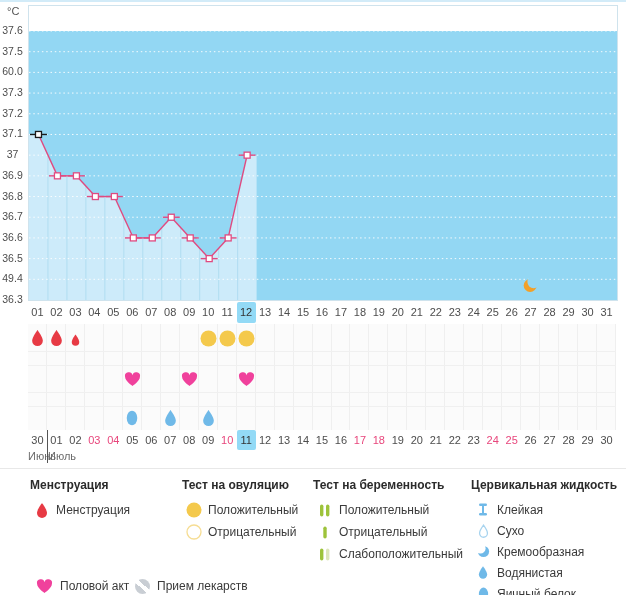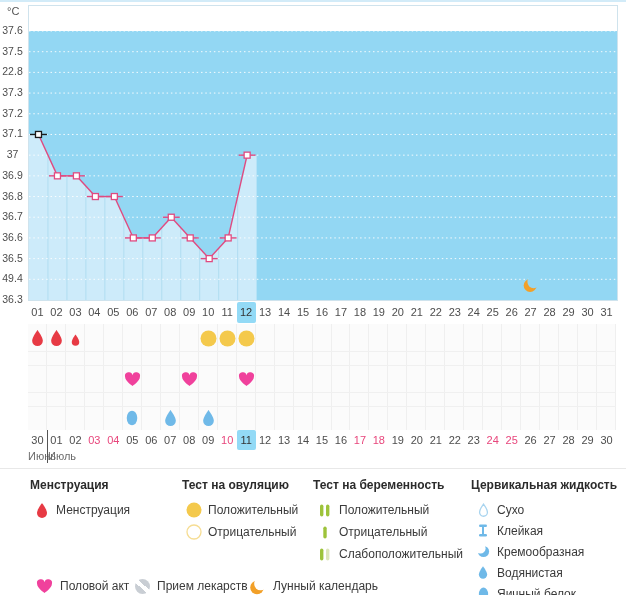--- a/index.html
+++ b/index.html
@@ -41,21 +41,21 @@
 </style>
 </head>
 <body>
 
 <div class="page">
 
   <div class="unit">°C</div>
   <div id="yaxis">
       <div class="ytick" style="left: 0px; top: 22px;">37.6</div>
       <div class="ytick" style="left: 0px; top: 42.6923px;">37.5</div>
-      <div class="ytick" style="left: 0px; top: 63.3846px;">22.8</div>
+      <div class="ytick" style="left: 0px; top: 63.3846px;">60.0</div>
       <div class="ytick" style="left: 0px; top: 84.0769px;">37.3</div>
       <div class="ytick" style="left: 0px; top: 104.769px;">37.2</div>
       <div class="ytick" style="left: 0px; top: 125.462px;">37.1</div>
       <div class="ytick" style="left: 0px; top: 146.154px;">37</div>
       <div class="ytick" style="left: 0px; top: 166.846px;">36.9</div>
       <div class="ytick" style="left: 0px; top: 187.538px;">36.8</div>
       <div class="ytick" style="left: 0px; top: 208.231px;">36.7</div>
       <div class="ytick" style="left: 0px; top: 228.923px;">36.6</div>
       <div class="ytick" style="left: 0px; top: 249.615px;">36.5</div>
       <div class="ytick" style="left: 0px; top: 270.308px;">49.4</div>
@@ -311,35 +311,35 @@
           </svg>
       </span>
       <span>Слабоположительный</span>
     </div>
   </div>
 
   <div class="legend-col" style="left:471px; top:476px">
     <div class="legend-title">Цервикальная жидкость</div>
     <div class="legend-item compact">
       <span class="ic">
-        <svg width="11" height="14" viewBox="0 0 12 15">
-            <path d="M6 1C6 1 1.7 6.8 1.7 10a4.3 4.3 0 0 0 8.6 0C10.3 6.8 6 1 6 1Z" fill="none" stroke="#a8d4ef" stroke-width="1.4"></path>
-          </svg>
-      </span>
-      <span>Сухо</span>
-    </div>
-    <div class="legend-item compact">
-      <span class="ic">
         <svg width="12" height="13" viewBox="0 0 12 13">
             <rect x="2" y="0.5" width="8" height="2.4" rx="1.2" fill="#6fb9e8"></rect>
             <rect x="5" y="1.5" width="2" height="10" fill="#6fb9e8"></rect>
             <rect x="2" y="10.1" width="8" height="2.4" rx="1.2" fill="#6fb9e8"></rect>
           </svg>
       </span>
       <span>Клейкая</span>
+    </div>
+    <div class="legend-item compact">
+      <span class="ic">
+        <svg width="11" height="14" viewBox="0 0 12 15">
+            <path d="M6 1C6 1 1.7 6.8 1.7 10a4.3 4.3 0 0 0 8.6 0C10.3 6.8 6 1 6 1Z" fill="none" stroke="#a8d4ef" stroke-width="1.4"></path>
+          </svg>
+      </span>
+      <span>Сухо</span>
     </div>
     <div class="legend-item compact">
       <span class="ic">
         <svg width="13" height="13" viewBox="0 0 13 13">
             <circle cx="6.5" cy="6.5" r="5.6" fill="#6fb9e8"></circle>
             <circle cx="3.4" cy="3.4" r="5.2" fill="#ffffff"></circle>
           </svg>
       </span>
       <span>Кремообразная</span>
     </div>
@@ -368,23 +368,14 @@
     <span>Прием лекарств</span>
   </div>
   <div class="legend-inline" style="left:36px; top:574px">
     <span class="ic">
       <svg width="17" height="15" viewBox="0 0 16 14">
           <path d="M8 13C8 13 1 8.6 1 4.4A3.4 3.4 0 0 1 8 3A3.4 3.4 0 0 1 15 4.4C15 8.6 8 13 8 13Z" fill="#f0419c"></path>
         </svg>
     </span>
     <span>Половой акт</span>
   </div>
-  <div class="legend-inline" style="left:250px; top:574px">
-    <span class="ic">
-      <svg width="16" height="17" viewBox="0 0 16 17">
-          <circle cx="7" cy="9.5" r="6.8" fill="#f2a028"></circle>
-          <circle cx="10.6" cy="5.9" r="6.4" fill="#ffffff"></circle>
-        </svg>
-    </span>
-    <span>Лунный календарь</span>
-  </div>
 
 </div>
 
 </body></html>

